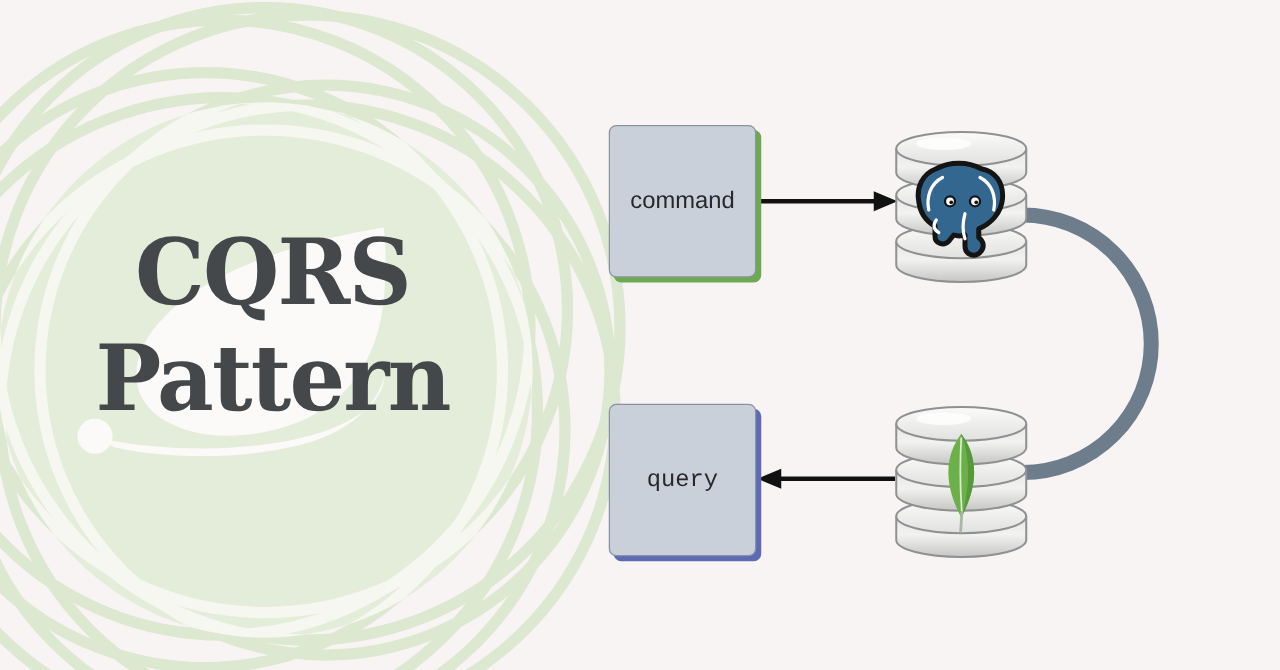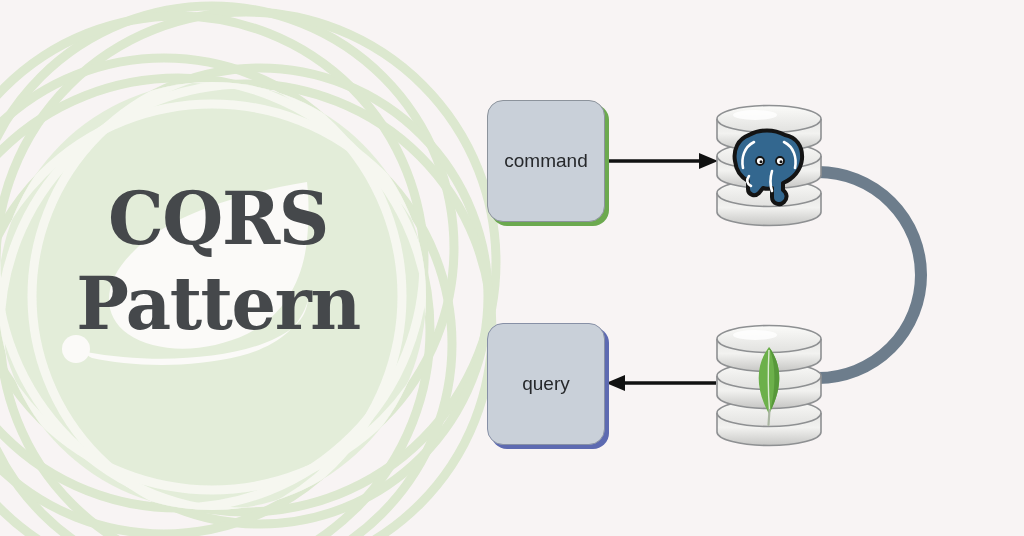--- a/index.html
+++ b/index.html
@@ -24,26 +24,26 @@
     letter-spacing:-1.5px;
     color:#45484b;
     transform:scaleX(.96);
   }
   
   .node{
     position:absolute;
     width:116px;height:120px;
     background:#c9d0d9;
     border:1.5px solid #8c939c;
-    border-radius:16px;
+    border-radius:6px;
     display:flex;align-items:center;justify-content:center;
     font-size:19px;color:#26282b;
   }
   .node-command{left:487px;top:100px;box-shadow:4px 4px 0 0 #6ca94f;}
-  .node-query{left:487px;top:323px;box-shadow:4px 4px 0 0 #5d6ab1;border-color:#8790a6;}
+  .node-query{left:487px;top:323px;box-shadow:4px 4px 0 0 #5d6ab1;border-color:#8790a6;font-family:Liberation Mono, monospace;}
 </style>
 </head>
 <body>
 
 <div id="canvas">
 
   <svg class="layer" width="1024" height="536" viewBox="0 0 1024 536" aria-hidden="true">
     <defs>
       <clipPath id="insideDisc">
           <circle cx="212" cy="296" r="214"></circle>

